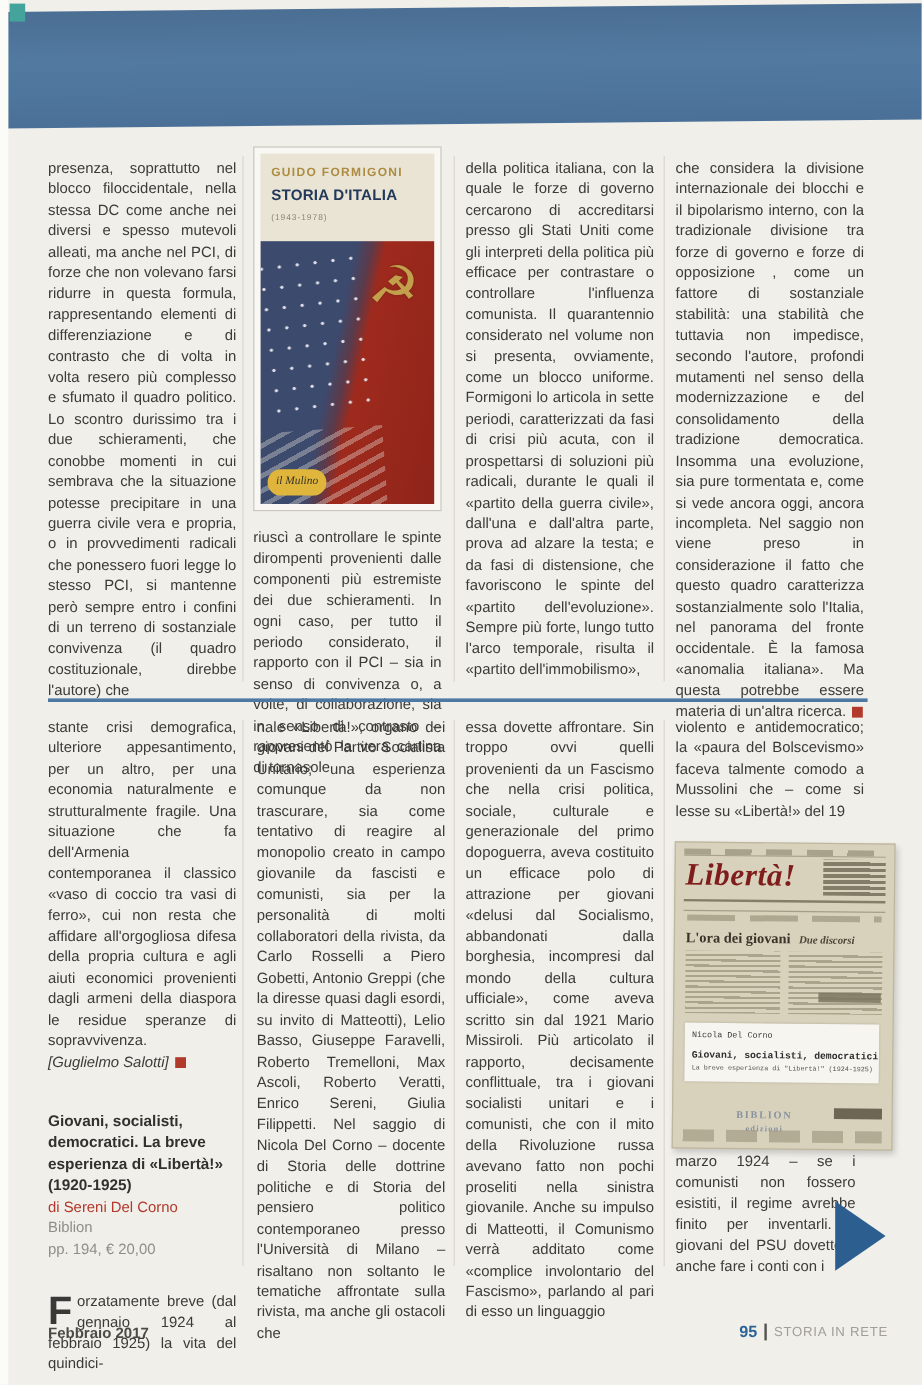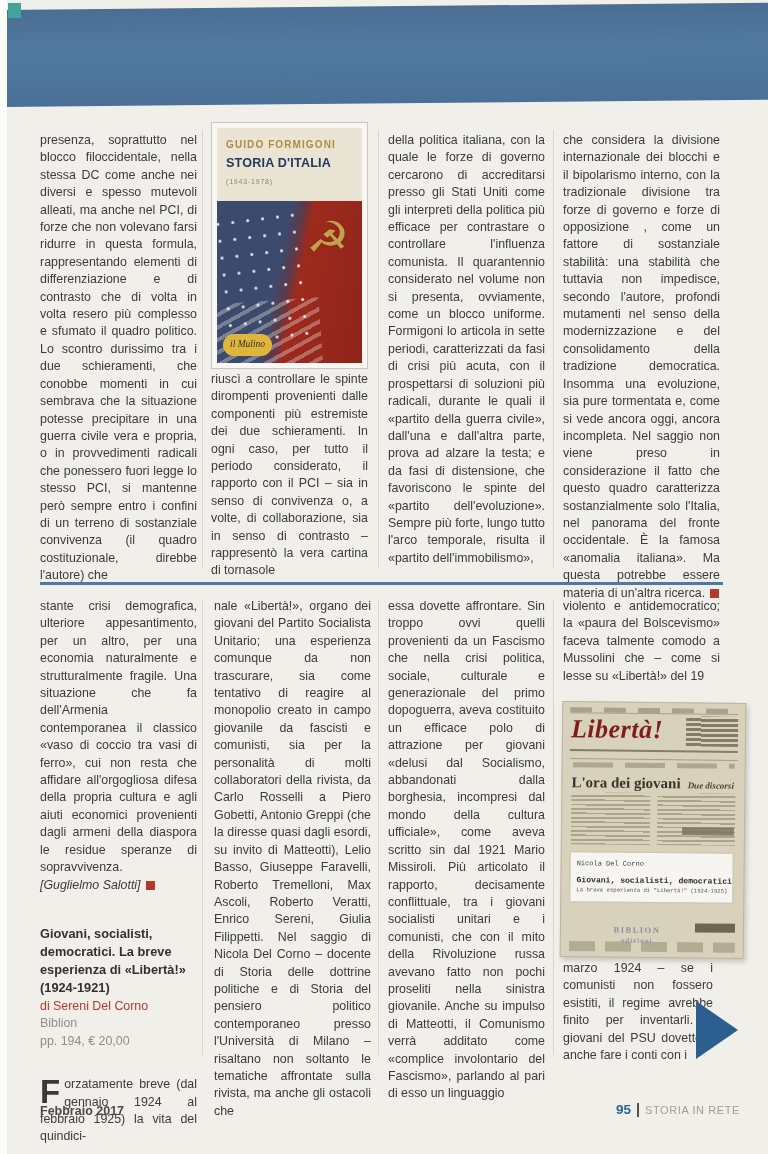--- a/index.html
+++ b/index.html
@@ -39,22 +39,22 @@
   .vsep.u { top:130px; height:438px; }
   .vsep.l { top:600px; height:455px; }
   .vx1 { left:202px; } .vx2 { left:378px; } .vx3 { left:553px; }
 
   .hdivider { position:absolute; left:40px; top:582px; width:683px; height:3px; background:#4d79a4; }
 
   .endmark { display:inline-block; width:9px; height:9px; background:#b23a2a; margin-left:5px; vertical-align:-1px; }
 
   
   .bookbox {
-    width:157px; height:247px; background:#f8f7f3;
-    border:1px solid #c9c6bf; padding:5px; margin-bottom:2px;
+    width:157px; height:304px; background:#f8f7f3;
+    border:1px solid #c9c6bf; padding:5px; margin-bottom:14px;
   }
   .cover { width:100%; height:100%; background:#e9e4d4; position:relative; overflow:hidden; }
   .cover-author { margin:8px 0 3px 9px; color:#ad8c42; font-size:10px; font-weight:bold; letter-spacing:1.1px; }
   .cover-title  { margin:0 4px 0 9px; color:#22395c; font-size:12.6px; font-weight:bold; line-height:1.12; letter-spacing:0.2px; }
   .cover-sub    { margin:2px 0 0 9px; font-size:7px; color:#8b8673; letter-spacing:0.8px; }
   .flags {
     position:absolute; left:0; right:0; bottom:0; top:73px;
     background:linear-gradient(102deg, #3c4a6e 0%, #3c4a6e 42%, #5c3a4a 49%, #9e2a1d 55%, #8f241a 100%);
   }
   .stars {
@@ -105,21 +105,21 @@
     position:absolute; right:7px; top:13px; width:52px; height:30px;
     background:repeating-linear-gradient(rgba(0,0,0,0) 0 2px, #6e6753 2px 5px);
     opacity:.8;
   }
   .np-rule1 { position:absolute; left:7px; right:7px; top:47px; height:2px; background:#6f6854; opacity:.8; }
   .np-rule2 { position:absolute; left:7px; right:7px; top:56px; height:1px; background:#8f8872; opacity:.7; }
   .np-midline { position:absolute; left:10px; right:10px; top:60px; height:5px;
     background:repeating-linear-gradient(90deg,#938b74 0 40px, rgba(0,0,0,0) 40px 52px); opacity:.6; }
   .np-head2 { position:absolute; left:9px; top:72px; display:flex; gap:7px; align-items:baseline;
     font-family:"Liberation Serif", serif; }
-  .np-headline { font-weight:bold; font-size:15px; color:#39332a; }
+  .np-headline { font-weight:bold; font-size:12px; color:#39332a; }
   .np-headline2 { font-style:italic; font-weight:bold; font-size:9px; color:#4a4437; }
   .np-cols { position:absolute; left:9px; right:9px; top:90px; height:52px; display:flex; gap:7px; }
   .np-colbar { flex:1; background:repeating-linear-gradient(rgba(0,0,0,0) 0 2.6px, #a39b84 2.6px 4.4px); opacity:.85; }
   .np-special { position:absolute; right:10px; top:124px; width:52px; height:8px; background:#7b before; background:#7b745e; opacity:.85; }
   .np-overlay {
     position:absolute; left:9px; right:11px; top:150px;
     background:#f6f5f0; padding:7px 6px 8px; box-shadow:0 0 2px rgba(0,0,0,.2);
     font-family:"Liberation Mono", monospace;
   }
   .np-ov-author { font-size:7px; color:#3c3c3c; margin-bottom:8px; }
@@ -186,21 +186,21 @@
     <span>che considera la divisione internazionale dei blocchi e il bipolarismo interno, con la tradizionale divisione tra forze di governo e forze di opposizione , come un fattore di sostanziale stabilità: una stabilità che tuttavia non impedisce, secondo l'autore, profondi mutamenti nel senso della modernizzazione e del consolidamento della tradizione democratica. Insomma una evoluzione, sia pure tormentata e, come si vede ancora oggi, ancora incompleta. Nel saggio non viene preso in considerazione il fatto che questo quadro caratterizza sostanzialmente solo l'Italia, nel panorama del fronte occidentale. È la famosa «anomalia italiana». Ma questa potrebbe essere materia di un'altra ricerca.</span><span class="endmark"></span>
   </div>
 
   <div class="hdivider"></div>
 
   <div class="col" id="l1">
     <div>stante crisi demografica, ulteriore appesantimento, per un altro, per una economia naturalmente e strutturalmente fragile. Una situazione che fa dell'Armenia contemporanea il classico «vaso di coccio tra vasi di ferro», cui non resta che affidare all'orgogliosa difesa della propria cultura e agli aiuti economici provenienti dagli armeni della diaspora le residue speranze di sopravvivenza.</div>
     <div class="byline">
       <span>[Guglielmo Salotti]</span><span class="endmark"></span>
     </div>
-    <div class="rev-title">Giovani, socialisti, democratici. La breve esperienza di «Libertà!» (1924-1921)</div>
+    <div class="rev-title">Giovani, socialisti, democratici. La breve esperienza di «Libertà!» (1920-1925)</div>
     <div class="rev-author">di Sereni Del Corno</div>
     <div class="rev-pub">Biblion</div>
     <div class="rev-pp">pp. 194, € 20,00</div>
     <div class="openpara">
       <span class="dropcap">F</span><span>orzatamente breve (dal gennaio 1924 al febbraio 1925) la vita del quindici-</span>
     </div>
   </div>
 
   <div class="col" id="l2">nale «Libertà!», organo dei giovani del Partito Socialista Unitario; una esperienza comunque da non trascurare, sia come tentativo di reagire al monopolio creato in campo giovanile da fascisti e comunisti, sia per la personalità di molti collaboratori della rivista, da Carlo Rosselli a Piero Gobetti, Antonio Greppi (che la diresse quasi dagli esordi, su invito di Matteotti), Lelio Basso, Giuseppe Faravelli, Roberto Tremelloni, Max Ascoli, Roberto Veratti, Enrico Sereni, Giulia Filippetti. Nel saggio di Nicola Del Corno – docente di Storia delle dottrine politiche e di Storia del pensiero politico contemporaneo presso l'Università di Milano – risaltano non soltanto le tematiche affrontate sulla rivista, ma anche gli ostacoli che</div>
   <div class="col" id="l3">essa dovette affrontare. Sin troppo ovvi quelli provenienti da un Fascismo che nella crisi politica, sociale, culturale e generazionale del primo dopoguerra, aveva costituito un efficace polo di attrazione per giovani «delusi dal Socialismo, abbandonati dalla borghesia, incompresi dal mondo della cultura ufficiale», come aveva scritto sin dal 1921 Mario Missiroli. Più articolato il rapporto, decisamente conflittuale, tra i giovani socialisti unitari e i comunisti, che con il mito della Rivoluzione russa avevano fatto non pochi proseliti nella sinistra giovanile. Anche su impulso di Matteotti, il Comunismo verrà additato come «complice involontario del Fascismo», parlando al pari di esso un linguaggio</div>

